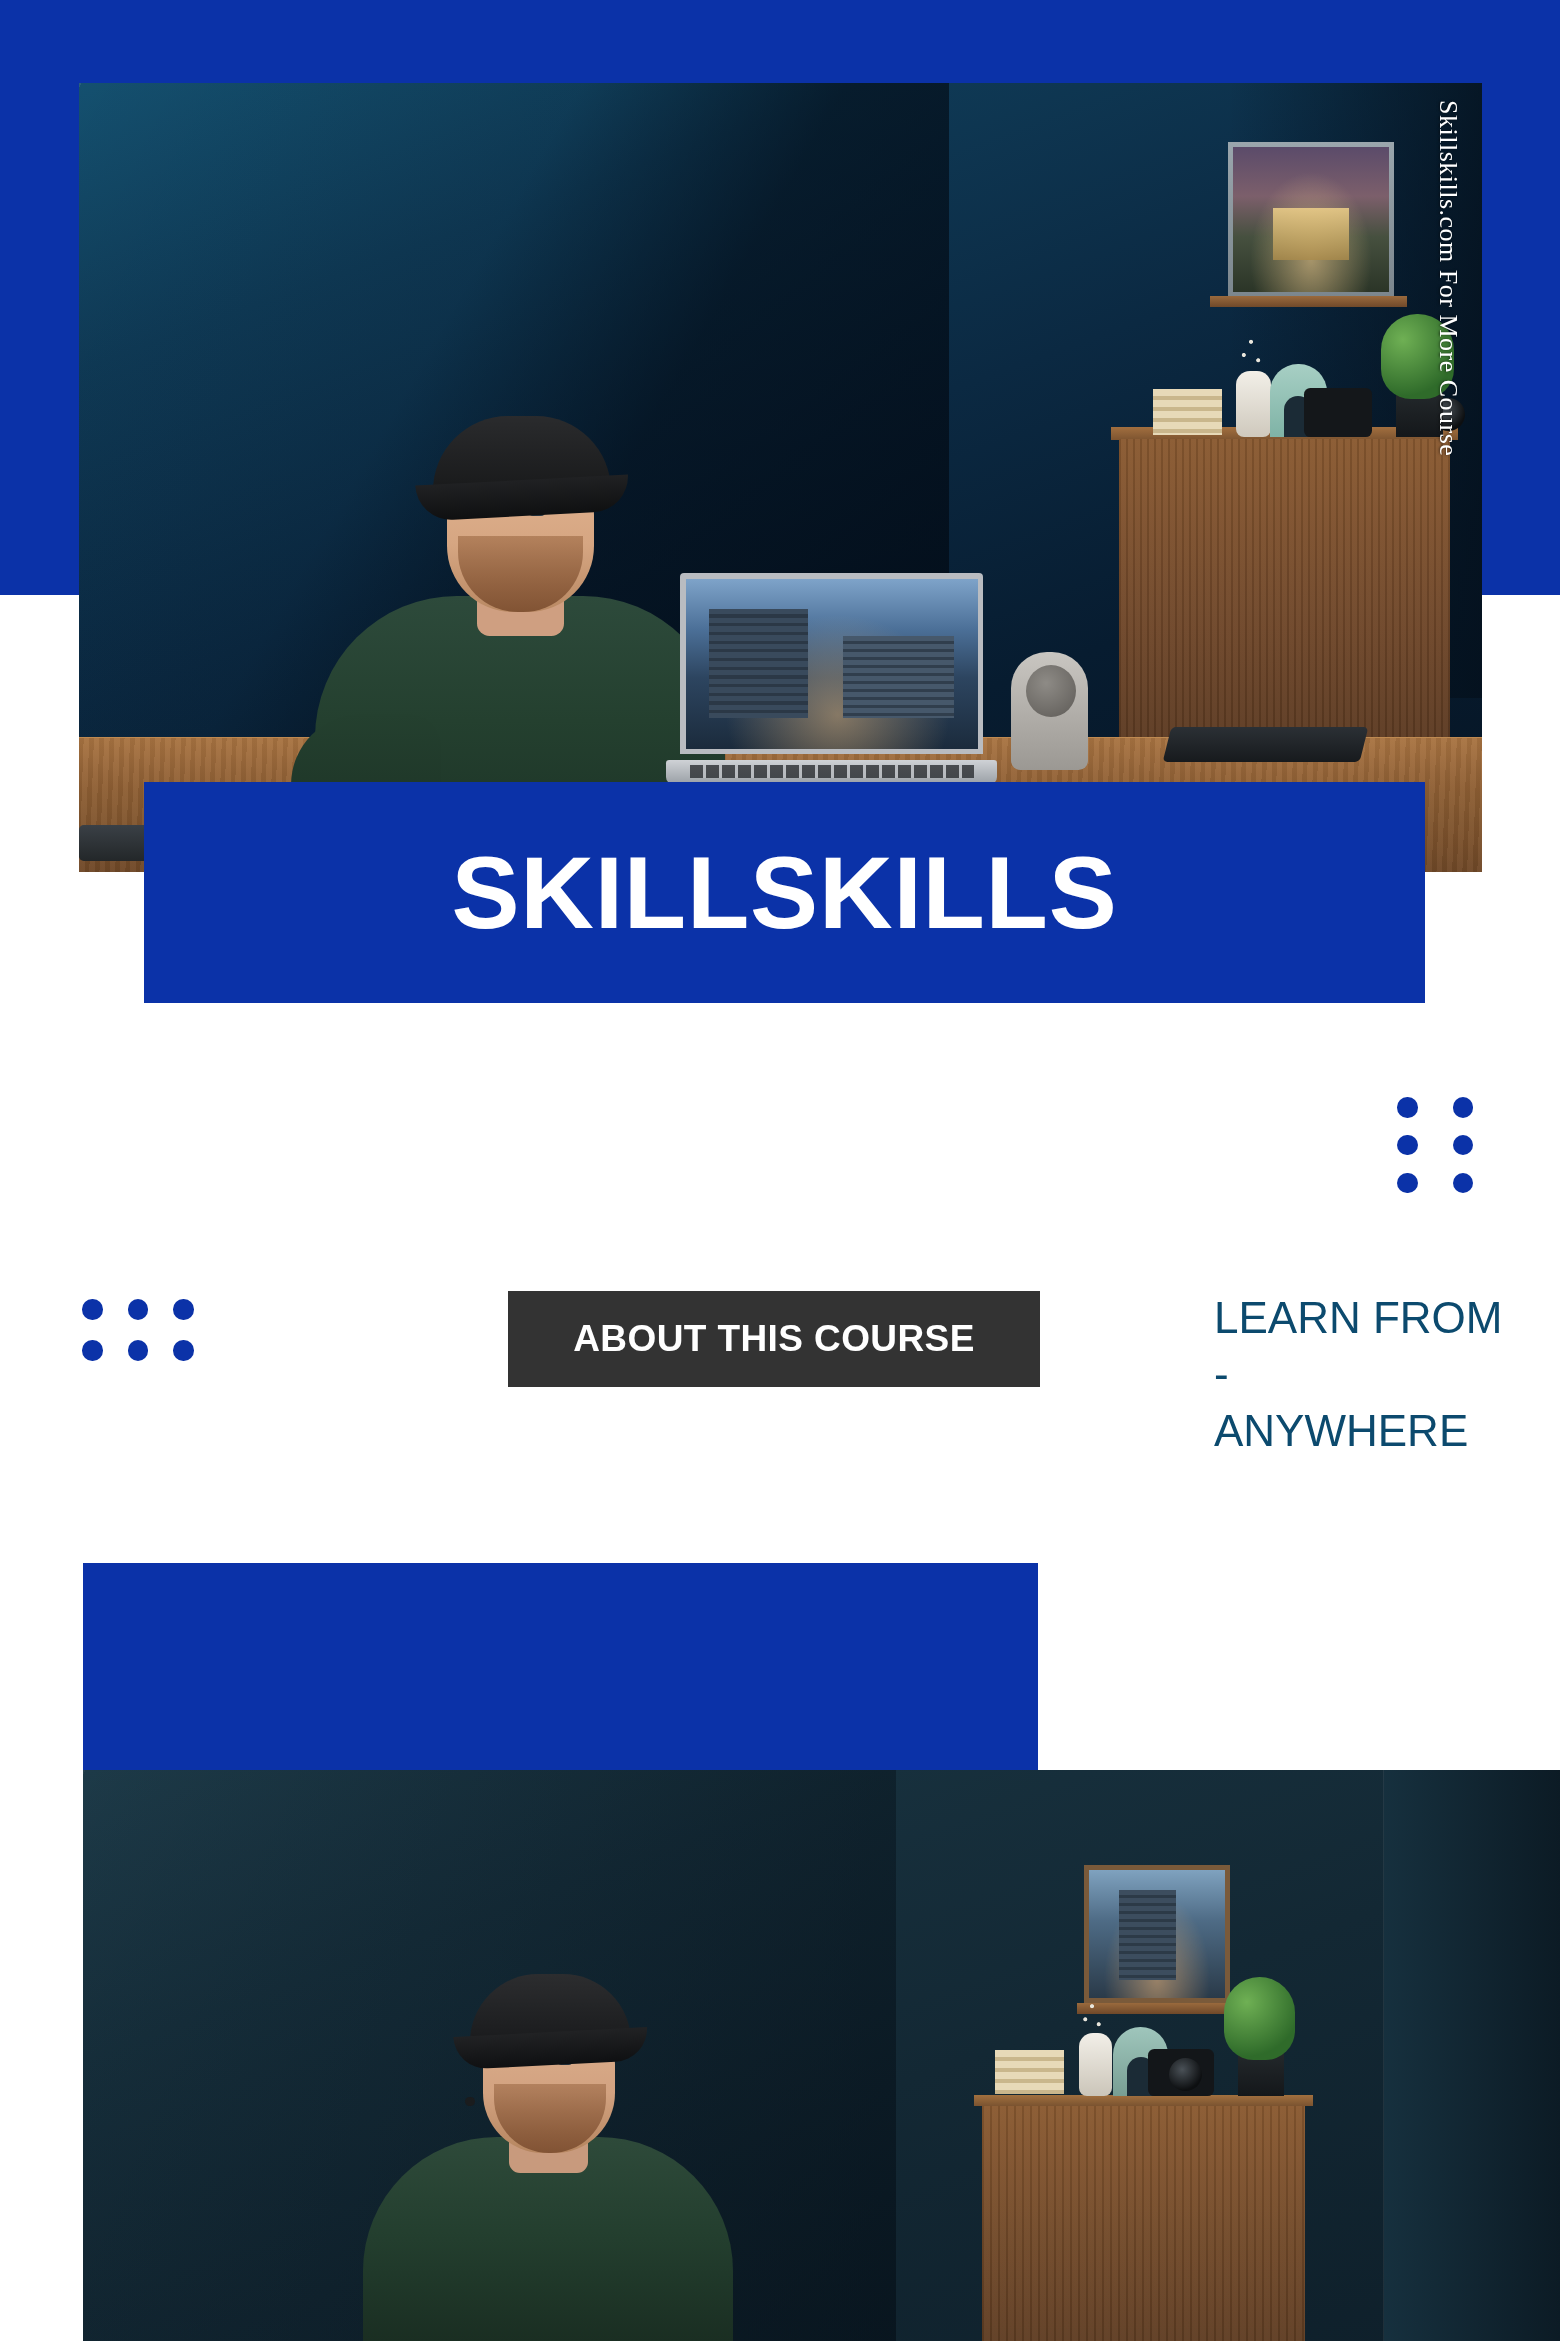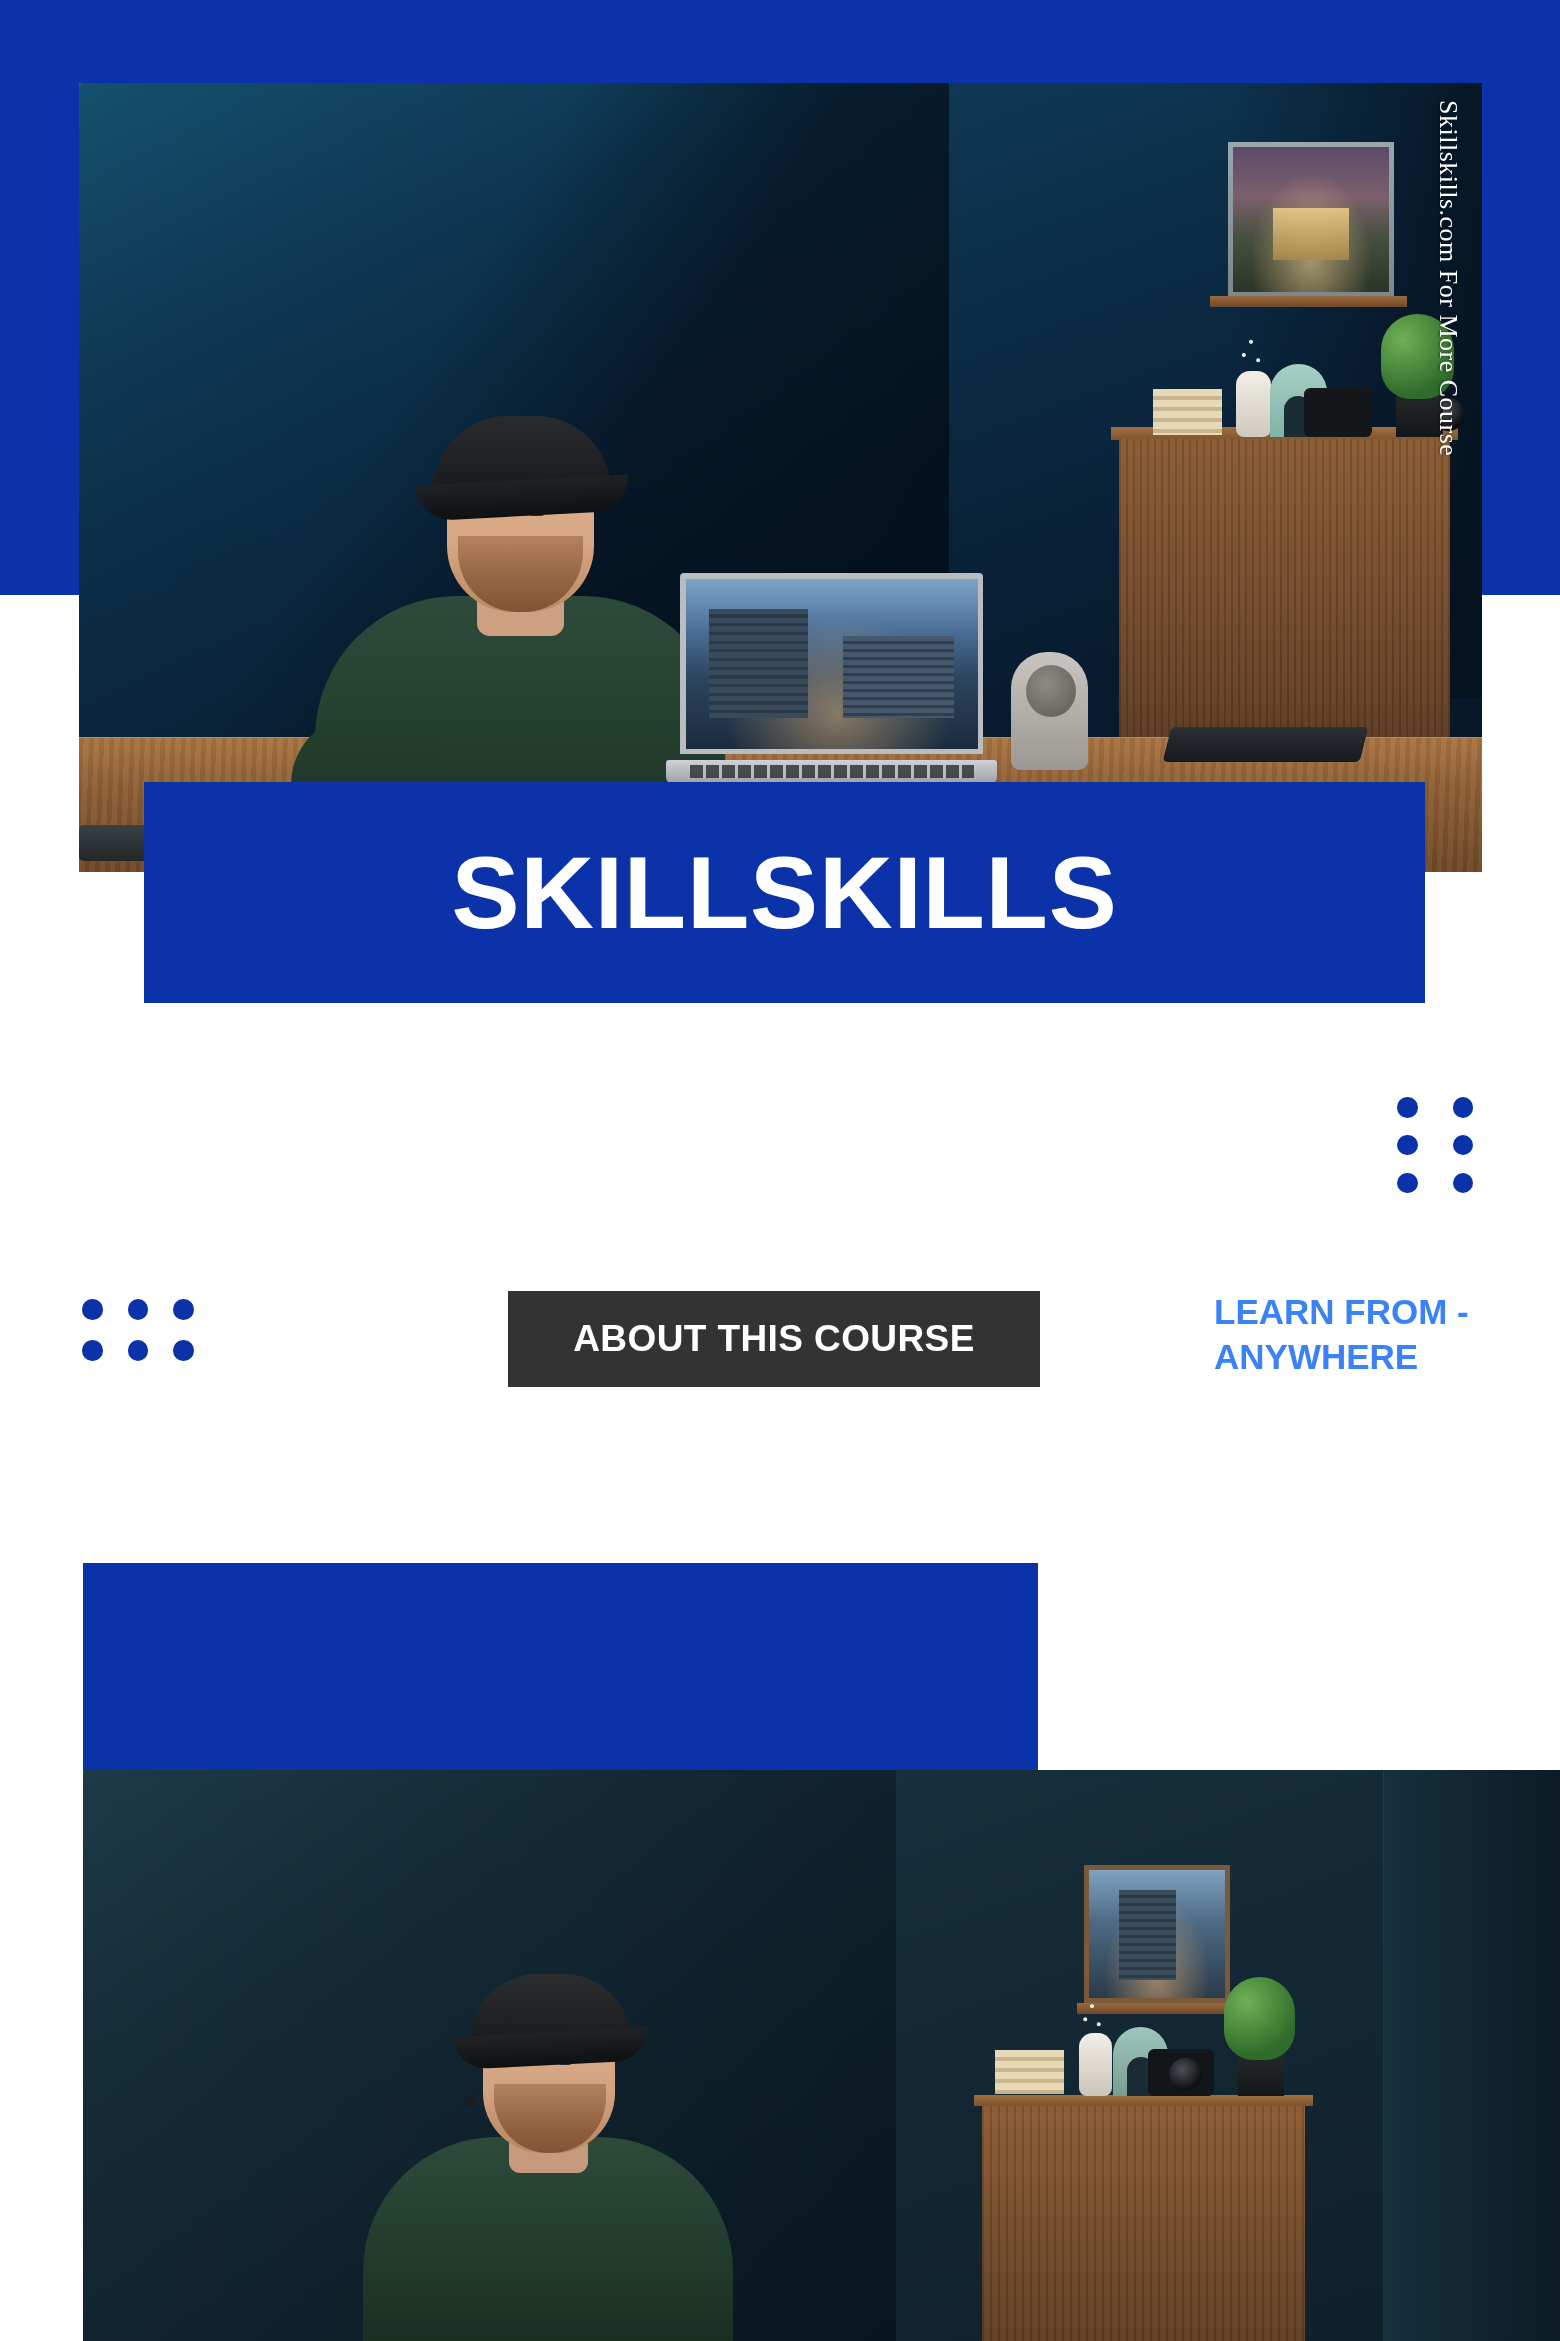--- a/index.html
+++ b/index.html
@@ -204,21 +204,21 @@
   .about-chip{
     position:absolute;left:508px;top:1291px;width:532px;height:96px;
     background:#333333;display:flex;align-items:center;justify-content:center;
   }
   .about-chip-text{
     color:#ffffff;font-size:37px;font-weight:700;letter-spacing:0.4px;
     font-family:"Liberation Sans", sans-serif;
   }
   .learn-note{
     position:absolute;left:1214px;top:1290px;width:315px;
-    font-size:35px;line-height:1.28;color:#3b82f6;font-weight:700;
+    font-size:44px;line-height:1.28;color:#0c4a6e;font-weight:400;
     font-family:"Liberation Sans", sans-serif;
   }
 
   
   .lower-blue{
     position:absolute;left:83px;top:1563px;width:955px;height:207px;
     background:#0B32A8;
   }
 
   

